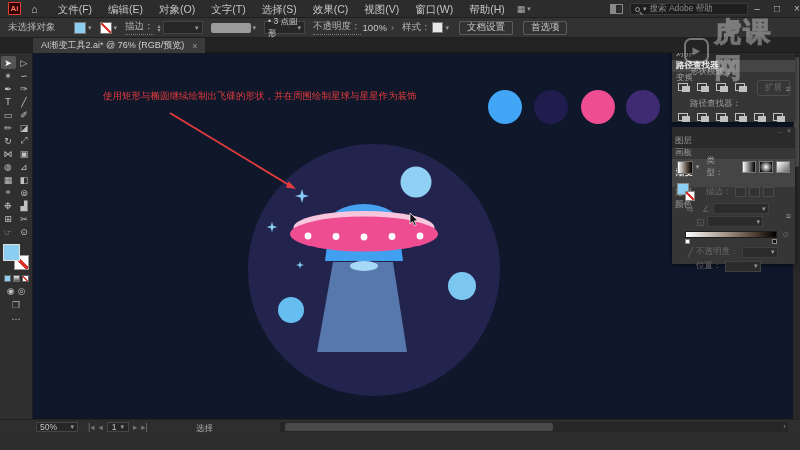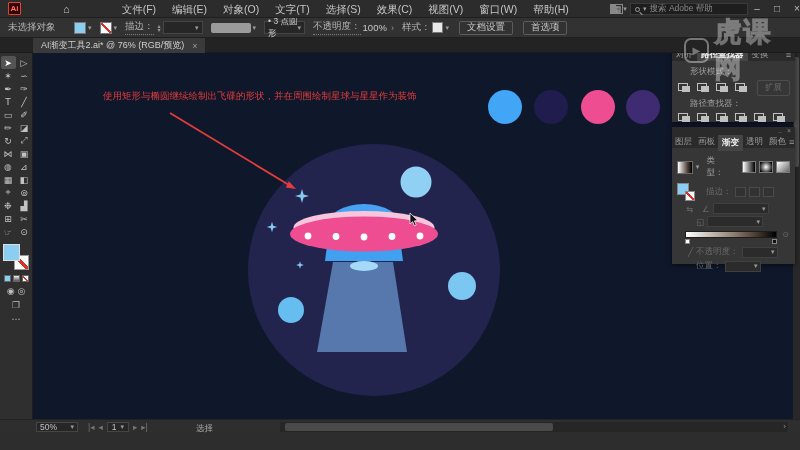--- a/index.html
+++ b/index.html
@@ -7,21 +7,21 @@
   body {
     position: relative; overflow: hidden;
     background: #2d2d2d;
     font-family: "Liberation Sans", "DejaVu Sans", sans-serif;
     color: #c8c8c8;
     -webkit-font-smoothing: antialiased;
   }
   .abs { position: absolute; }
 
   
-  .menubar { left:0; top:0; width:800px; height:18px; background:#2c2c2c; border-bottom:1px solid #1f1f1f; display:flex; align-items:center; z-index:30;gap:32px;}
+  .menubar { left:0; top:0; width:800px; height:18px; background:#2c2c2c; border-bottom:1px solid #1f1f1f; display:flex; align-items:center; z-index:30;}
   .ai-logo { width:13px; height:13px; margin-left:8px; background:#330000; border:1px solid #e44332; color:#ff7262; font-size:8px; font-weight:bold; display:flex; align-items:center; justify-content:center; border-radius:1px;}
   .home-btn { margin-left:10px; font-size:11px; color:#bdbdbd; cursor:default;}
   .menus { display:flex; margin-left:12px; }
   .menu-item { font-size:10.5px; color:#c4c4c4; padding:0 8px; line-height:18px; cursor:default; }
   .ws-switch { margin-left:4px; font-size:9px; color:#aaa; display:flex; align-items:center; gap:2px;}
   .arrange-btn { left:610px; top:4px; width:13px; height:10px; border:1px solid #888; background:linear-gradient(90deg,#888 0 5px,transparent 5px);}
   .searchbox { left:630px; top:3px; width:118px; height:12px; background:#1e1e1e; border:1px solid #3a3a3a; display:flex; align-items:center; gap:3px; padding:0 4px; }
   .mag { width:5px; height:5px; border:1px solid #9a9a9a; border-radius:50%; position:relative; flex:none;}
   .mag::after { content:""; position:absolute; width:4px; height:1px; background:#9a9a9a; transform:rotate(45deg); left:3px; top:5px;}
   .search-text { font-size:8.5px; color:#8b8b8b; white-space:nowrap;}
@@ -68,21 +68,21 @@
 
   
   .canvas { left:33px; top:53px; width:760px; height:366px; background:#0f172a; z-index:1; overflow:hidden;}
   .annotation { position:absolute; left:70px; top:37px; font-size:9.5px; color:var(--annotation-red); white-space:nowrap; letter-spacing:0px;}
   .art-svg { position:absolute; left:0; top:0; }
   .palette-circle { position:absolute; width:34px; height:34px; border-radius:50%; top:37px;}
 
   
   .panel { position:absolute; width:123px; background:#363636; z-index:20; box-shadow:0 1px 5px rgba(0,0,0,.55); font-size:8.5px;}
   .p-head { height:8px; background:#2a2a2a; display:flex; justify-content:flex-end; align-items:center; gap:5px; padding:0 4px; color:#8a8a8a; font-size:7px; line-height:6px;}
-  .p-tabs { height:13px; background:#2a2a2a; display:flex; align-items:stretch; }
+  .p-tabs { height:13px; background:#2a2a2a; display:flex; align-items:stretch;flex-direction:column; }
   .p-tab { padding:0 4px; display:flex; align-items:center; color:#9a9a9a; font-size:8.5px; white-space:nowrap; cursor:default;}
   .p-tab.active { background:#454545; color:#efefef; font-weight:bold;}
   .p-menu { margin-left:auto; color:#9a9a9a; padding-right:4px; display:flex; align-items:center; font-size:9px;}
   .p-body { padding:3px 5px; }
   .p-label { color:#9f9f9f; margin:2px 13px;}
   .icon-row { display:flex; align-items:center; gap:4px; margin:2px 0;}
   .dual { width:15px; height:12px; position:relative; flex:none; cursor:default;}
   .dual::before { content:""; position:absolute; left:1px; top:1px; width:8px; height:6px; border:1px solid #c0c0c0;}
   .dual::after { content:""; position:absolute; left:5px; top:4px; width:8px; height:6px; background:#c0c0c0;}
   .expand-btn { margin-left:auto; border:1px solid #4c4c4c; color:#6b6b6b; border-radius:2px; padding:1px 7px; background:transparent; font-size:8.5px;}

